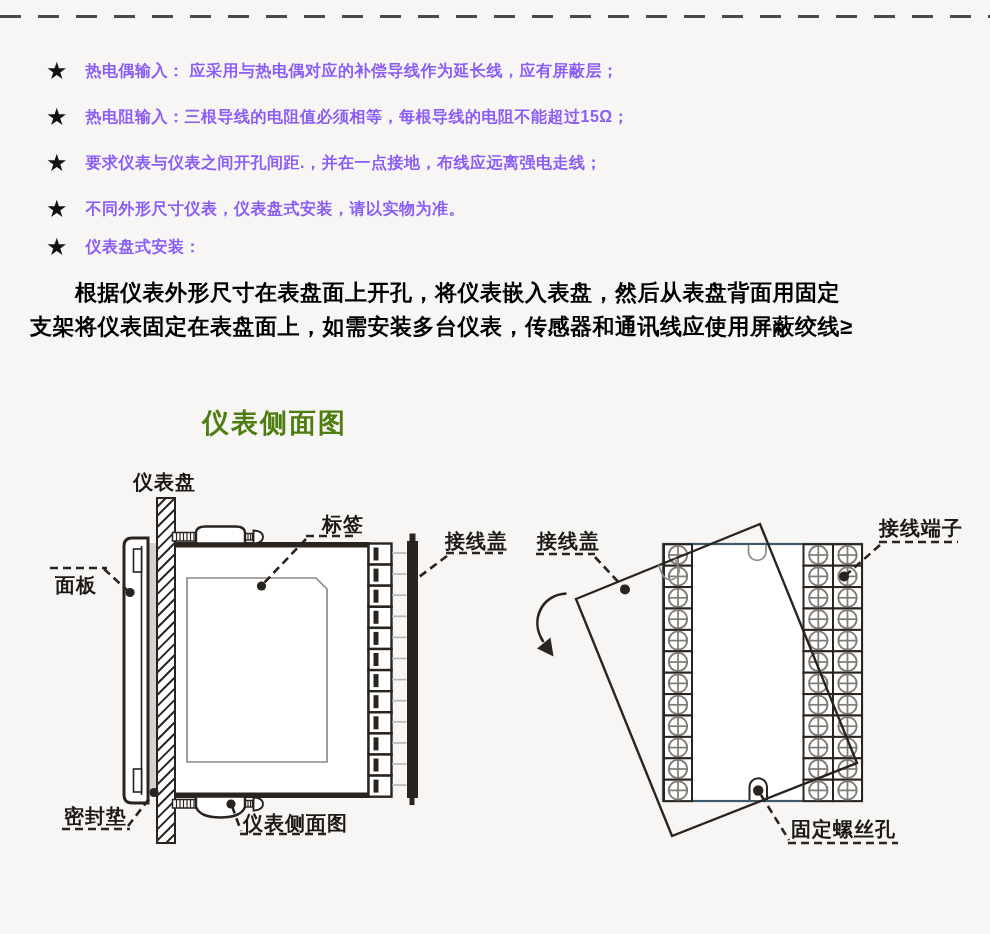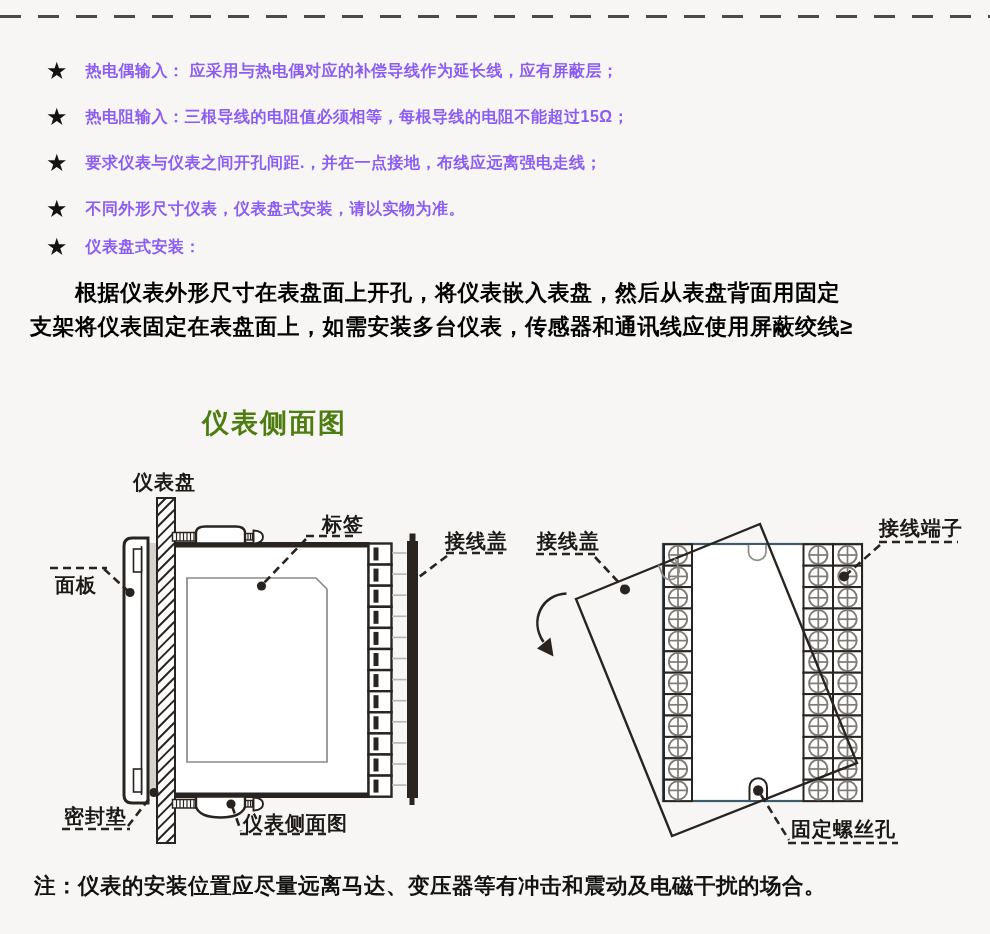--- a/index.html
+++ b/index.html
@@ -345,14 +345,13 @@
   <div class="dlabel" style="left:55px;top:572px">面板</div>
   <div class="dlabel" style="left:322px;top:511px">标签</div>
   <div class="dlabel" style="left:445px;top:528px">接线盖</div>
   <div class="dlabel" style="left:64px;top:803px">密封垫</div>
   <div class="dlabel" style="left:243px;top:810px">仪表侧面图</div>
 
   <div class="dlabel" style="left:537px;top:528px">接线盖</div>
   <div class="dlabel" style="left:879px;top:515px">接线端子</div>
   <div class="dlabel" style="left:791px;top:816px">固定螺丝孔</div>
 
-  <div class="note">注：仪表的安装位置应尽量远离马达、变压器等有冲击和震动及电磁干扰的场合。</div>
 </div>
 
 </body></html>

